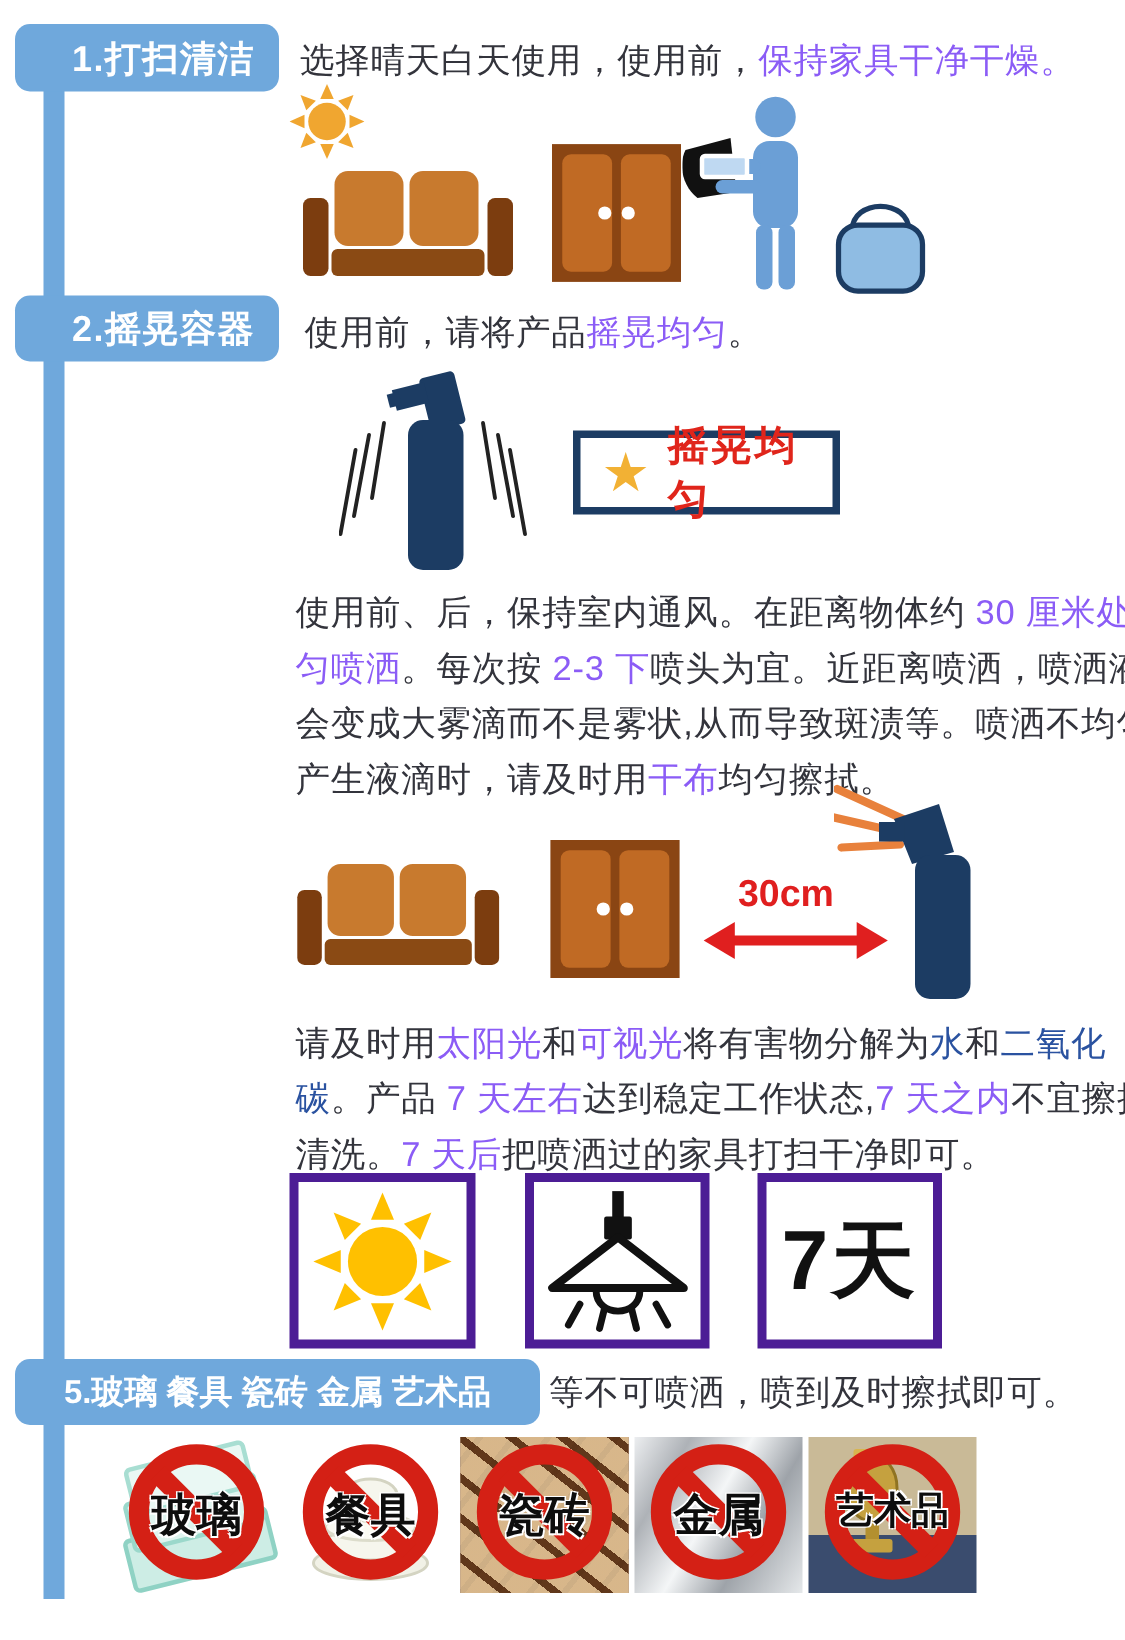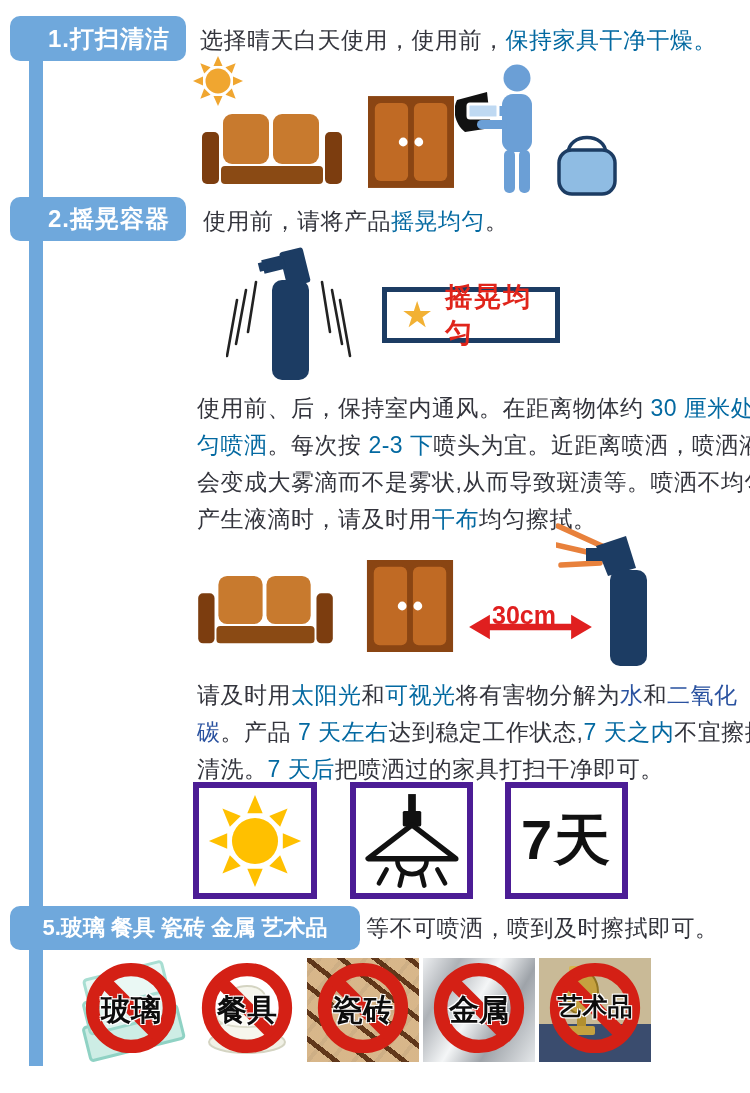--- a/index.html
+++ b/index.html
@@ -5,30 +5,30 @@
   html,body{margin:0;padding:0;background:#fff;}
   .canvas{position:relative;width:750px;height:1093px;background:#fff;overflow:hidden;
           font-family:"Liberation Sans","DejaVu Sans",sans-serif;border-radius:27px;}
   .abs{position:absolute;}
   .vline{position:absolute;left:29px;top:40px;width:14px;height:1026px;background:#6FA8DC;z-index:0;}
   .lbl{position:absolute;background:#6FA8DC;border-radius:10px;color:#fff;font-weight:bold;
        font-size:24px;display:flex;align-items:center;justify-content:flex-end;
        padding:0 16px;box-sizing:border-box;z-index:2;letter-spacing:1px;}
   .lbl.wide{font-size:22px;justify-content:center;padding:0 8px;letter-spacing:0;}
   .bodytxt{position:absolute;font-size:23px;line-height:37px;letter-spacing:0.5px;z-index:2;}
-  .tk{color:#33343C}.tr{color:#0369a1}.tb{color:#2A52A0}
+  .tk{color:#33343C}.tr{color:#8b5cf6}.tb{color:#2A52A0}
   .ln{white-space:nowrap;}
   .callout{position:absolute;left:382px;top:287px;width:178px;height:56px;border:5px solid #1C3C63;
            background:#fff;box-sizing:border-box;display:flex;align-items:center;padding-left:14px;z-index:2;}
   .callout .star{font-size:36px;color:#F2B134;line-height:1;margin-right:12px;}
   .callout .ctext{font-size:27px;font-weight:bold;color:#E0251B;letter-spacing:2px;}
   .redbox{position:absolute;border:6px solid #4c1d95;background:#fff;box-sizing:border-box;
           display:flex;align-items:center;justify-content:center;z-index:2;}
   .sevendays{font-size:56px;font-weight:bold;color:#111;letter-spacing:2px;}
-  .cm30{position:absolute;left:492px;top:582px;font-size:25px;font-weight:bold;color:#E01F1F;z-index:2;margin-top:19px;}
+  .cm30{position:absolute;left:492px;top:582px;font-size:25px;font-weight:bold;color:#E01F1F;z-index:2;}
   .tile{position:absolute;width:112px;height:104px;z-index:2;}
   .tile .ph{position:absolute;left:0;top:0;width:112px;height:104px;overflow:hidden;}
   .tile .nm{position:absolute;left:0;top:32px;width:112px;text-align:center;font-weight:bold;
             font-size:30px;color:#0D0D0D;z-index:3;
             text-shadow:-1px -1px 0 #fff,1px -1px 0 #fff,-1px 1px 0 #fff,1px 1px 0 #fff;}
   .tile .nm.small{font-size:25px;}
   .tile .nosym{position:absolute;left:8px;top:2px;width:96px;height:96px;z-index:2;}
   .metalbg{background:linear-gradient(120deg,#ECEEF0 0%,#AEB2B7 22%,#F4F6F7 46%,#9EA3A9 68%,#E5E8EA 100%);}
   .tilebg{background-color:#7A4A26;
           background-image:repeating-linear-gradient(38deg,rgba(234,205,160,.8) 0 16px,rgba(92,52,24,.9) 16px 21px),

